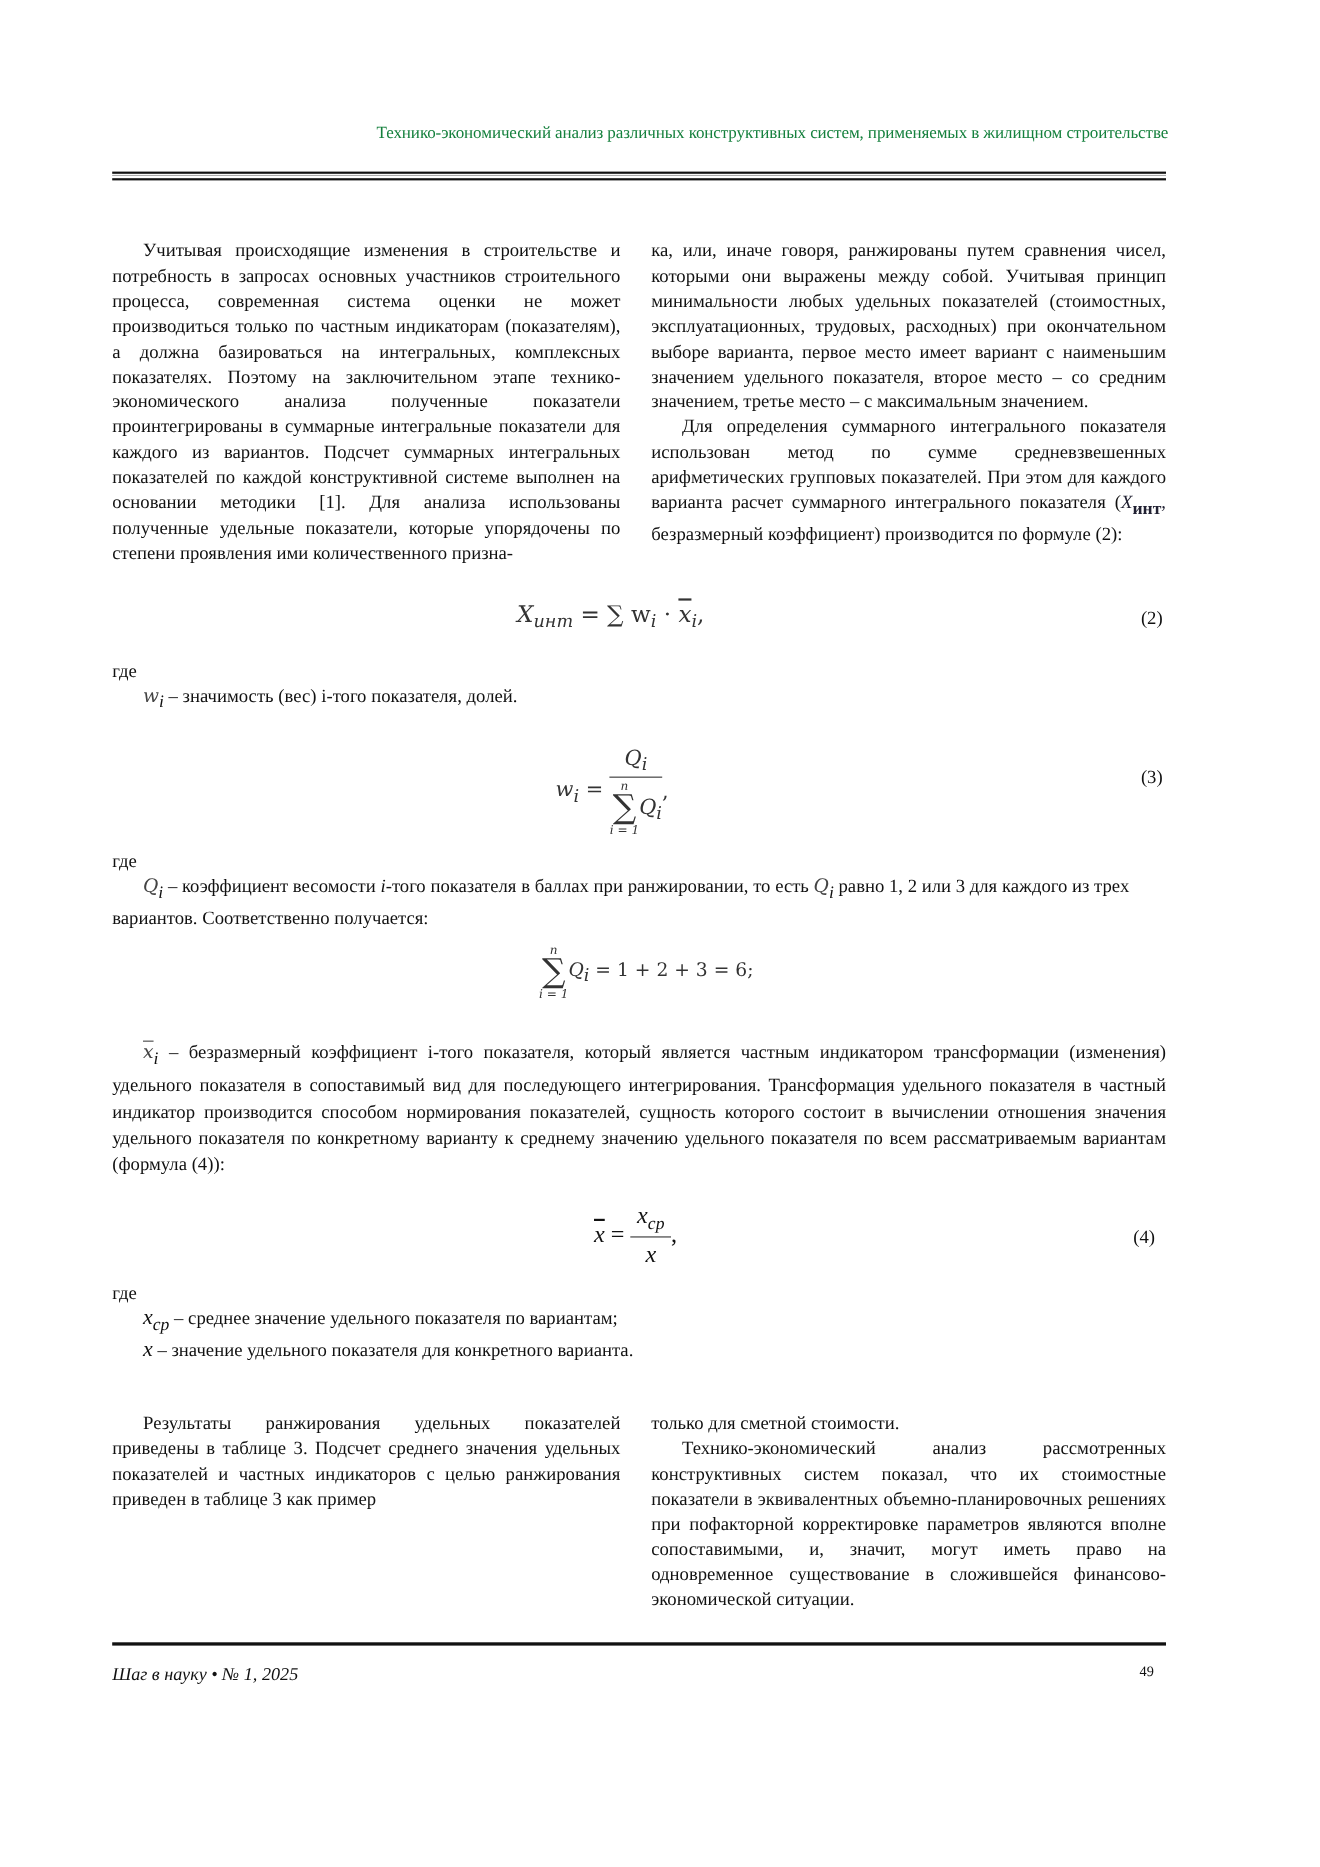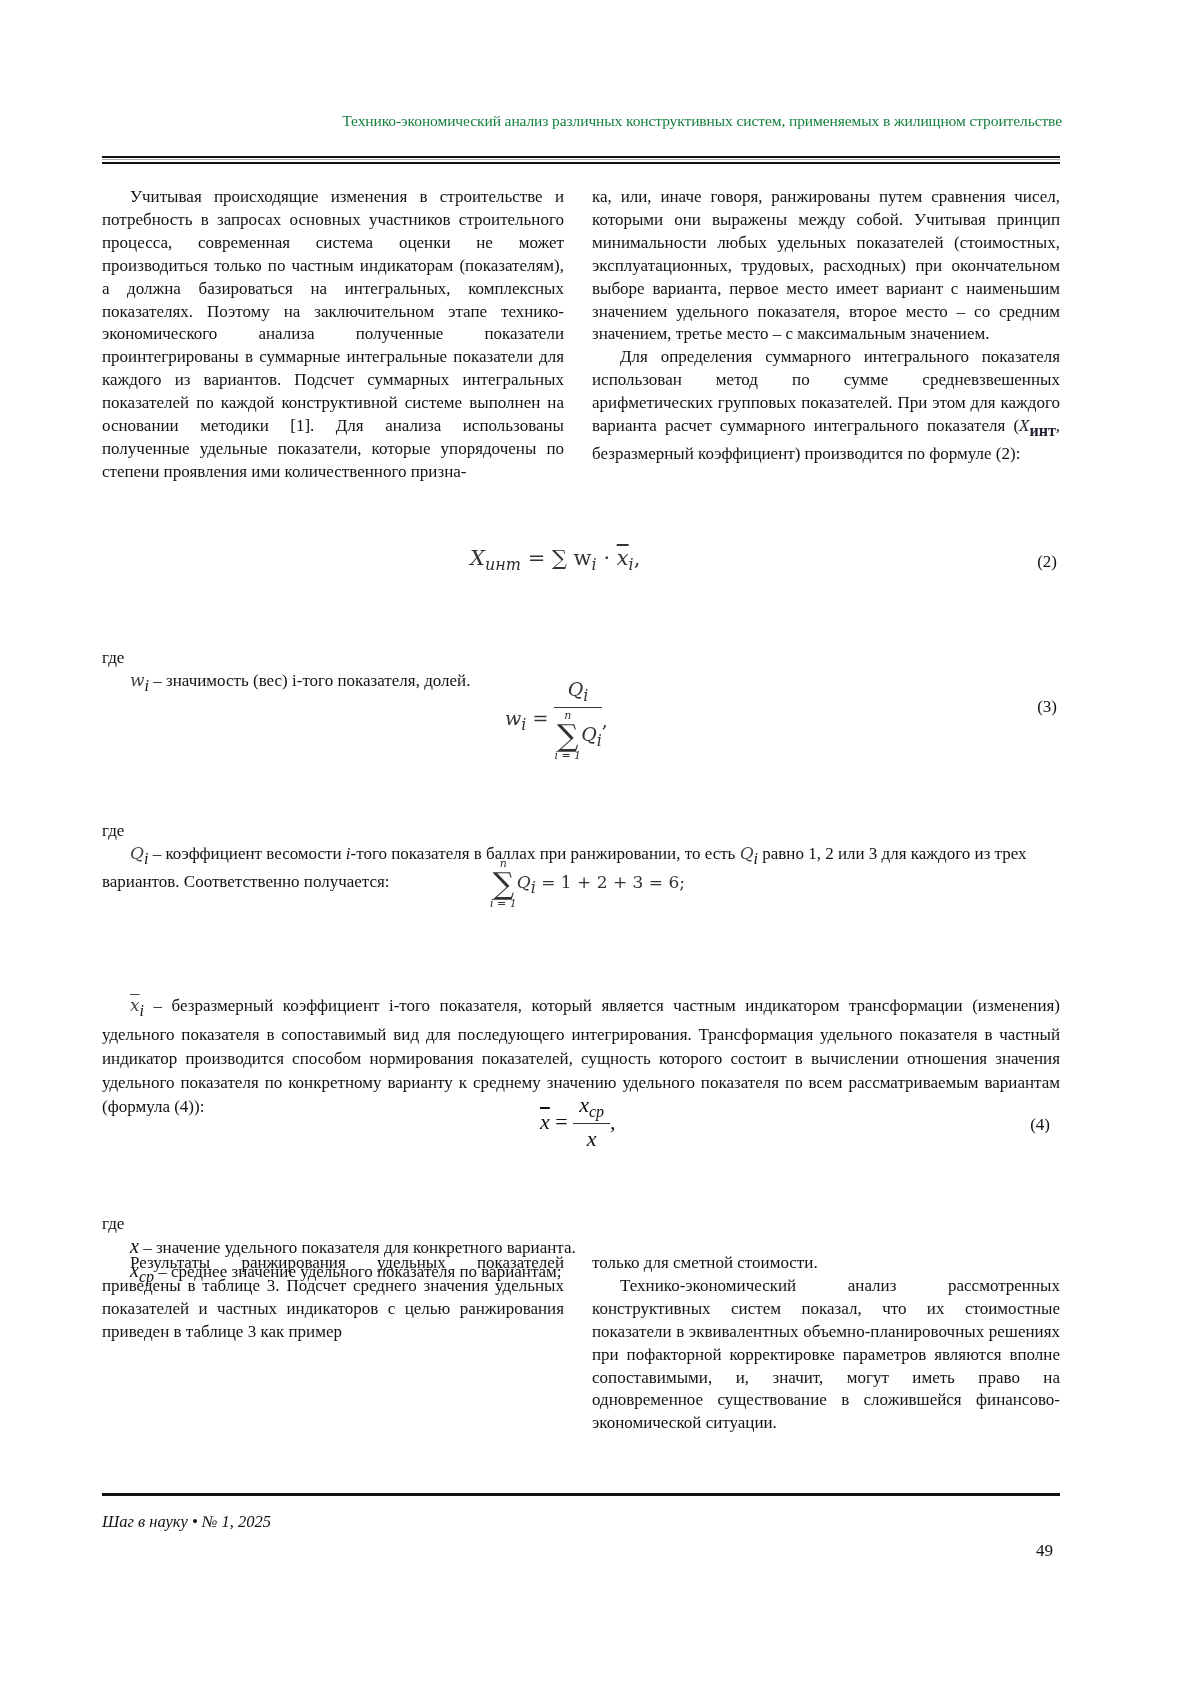--- a/index.html
+++ b/index.html
@@ -4,40 +4,40 @@
 <style>
   html, body { margin: 0; padding: 0; background: #ffffff; }
   body { width: 1200px; height: 1697px; position: relative; overflow: hidden;
          font-family: "Liberation Serif", "DejaVu Serif", serif; color: #111; }
   .running-head { position: absolute; left: 102px; top: 112px; width: 960px;
                   font-size: 15.5px; letter-spacing: -0.1px; color: #15803d; text-align: right; }
   .rule-top { position: absolute; left: 102px; top: 156px; width: 958px; height: 4px;
               border-top: 2px solid #111; border-bottom: 2px solid #111; }
   .rule-top::after { content: ""; position: absolute; left: 0; right: 0; top: 1px; height: 1px; background: #aaa; }
   .col { position: absolute; font-size: 17px; line-height: 22.9px; text-align: justify;
-         hyphens: manual; }
+         hyphens: manual; margin-top: 31px; }
   .col p { margin: 0; text-indent: 28px; }
   .col p.noindent { text-indent: 0; }
   .left { left: 102px; width: 462px; }
   .right { left: 592px; width: 468px; }
-  .full { position: absolute; left: 102px; width: 958px; font-size: 17px; line-height: 23px; margin-top: 48px; }
+  .full { position: absolute; left: 102px; width: 958px; font-size: 17px; line-height: 23px; }
   .formula { position: absolute; font-family: "DejaVu Serif", serif; font-style: italic; color: #333; }
   .eqnum { position: absolute; right: 143px; font-size: 17px; }
   .sub { font-size: 16px; vertical-align: -5px; }
   .ital { font-style: italic; }
   .over { text-decoration: overline; }
   .frac { display: inline-block; vertical-align: middle; text-align: center; }
   .frac .num { display: block; border-bottom: 1px solid #333; padding: 0 6px 2px; }
   .frac .den { display: block; padding-top: 2px; }
   .sigma { display: inline-block; text-align: center; vertical-align: middle; font-style: normal; }
   .sigma .lim { display: block; font-size: 11px; font-style: italic; line-height: 12px; }
   .sigma .sym { display: block; font-size: 30px; line-height: 28px; }
   .rule-bottom { position: absolute; left: 102px; top: 1493px; width: 958px; height: 3px; background: #111; }
   .footer-left { position: absolute; left: 102px; top: 1512px; font-style: italic; font-size: 16.5px; }
-  .footer-right { position: absolute; left: 1036px; top: 1512px; font-size: 17px; margin-top: 29px; }
+  .footer-right { position: absolute; left: 1036px; top: 1512px; font-size: 13px; }
   .indent { padding-left: 28px; }
 </style>
 </head>
 <body>
 
 <div class="running-head">Технико-экономический анализ различных конструктивных систем, применяемых в жилищном строительстве</div>
 <div class="rule-top"></div>
 
 <div class="col left" style="top:186px;">
   <p>Учитывая происходящие изменения в строительстве и потребность в запросах основных участников строительного процесса, современная система оценки не может производиться только по частным индикаторам (показателям), а должна базироваться на интегральных, комплексных показателях. Поэтому на заключительном этапе технико-экономического анализа полученные показатели проинтегрированы в суммарные интегральные показатели для каждого из вариантов. Подсчет суммарных интегральных показателей по каждой конструктивной системе выполнен на основании методики [1]. Для анализа использованы полученные удельные показатели, которые упорядочены по степени проявления ими количественного призна-</p>
@@ -88,24 +88,24 @@
 </div>
 
 <div class="formula" style="left:540px; top:1092px; font-size:22px; color:#111; font-family:'Liberation Serif',serif;">
   <span class="over" style="vertical-align:middle;">x</span><span style="font-style:normal;vertical-align:middle;"> = </span><span class="frac"><span class="num"><span>x</span><span class="sub">ср</span></span><span class="den"><span>x</span></span></span><span style="font-style:normal;vertical-align:middle;">,</span>
 </div>
 <div class="eqnum" style="top:1115px; right:150px;">(4)</div>
 
 <div class="full" style="top:1164px;">
   <div>где</div>
   <div class="indent">
-    <span class="ital" style="font-size:20px;">x</span><span> – значение удельного показателя для конкретного варианта.</span>
+    <span class="ital" style="font-size:20px;">x</span><span class="sub ital">ср</span><span> – среднее значение удельного показателя по вариантам;</span>
   </div>
   <div class="indent">
-    <span class="ital" style="font-size:20px;">x</span><span class="sub ital">ср</span><span> – среднее значение удельного показателя по вариантам;</span>
+    <span class="ital" style="font-size:20px;">x</span><span> – значение удельного показателя для конкретного варианта.</span>
   </div>
 </div>
 
 <div class="col left" style="top:1252px;">
   <p>Результаты ранжирования удельных показателей приведены в таблице 3. Подсчет среднего значения удельных показателей и частных индикаторов с целью ранжирования приведен в таблице 3 как пример</p>
 </div>
 <div class="col right" style="top:1252px;">
   <p class="noindent">только для сметной стоимости.</p>
   <p>Технико-экономический анализ рассмотренных конструктивных систем показал, что их стоимостные показатели в эквивалентных объемно-планировочных решениях при пофакторной корректировке параметров являются вполне сопоставимыми, и, значит, могут иметь право на одновременное существование в сложившейся финансово-экономической ситуации.</p>
 </div>

